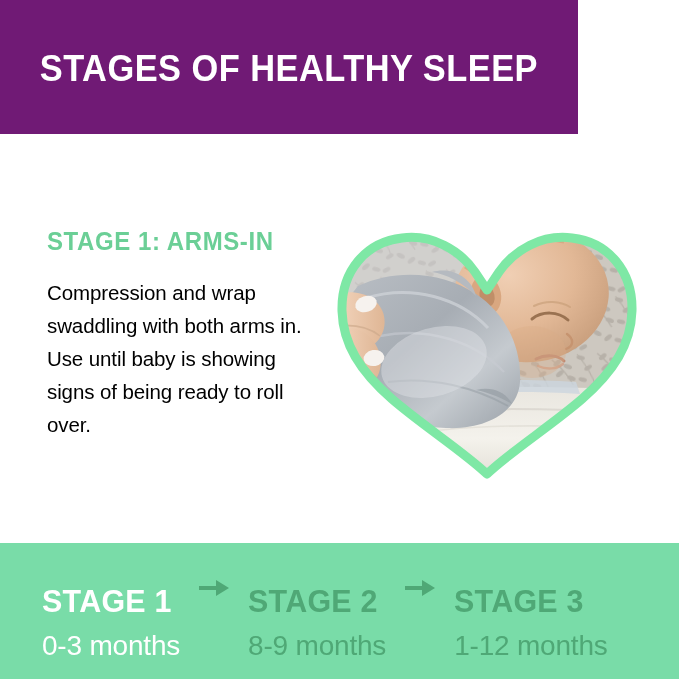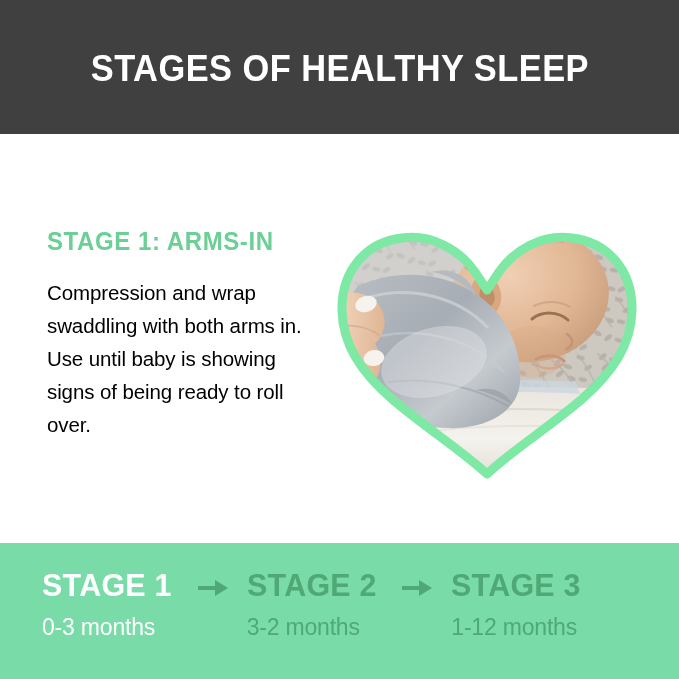--- a/index.html
+++ b/index.html
@@ -21,23 +21,23 @@
     height: 679px;
     background: #ffffff;
     overflow: hidden;
   }
 
   
   .header-band {
     position: absolute;
     left: 0;
     top: 0;
-    width: 679px;
+    width: 578px;
     height: 134px;
-    background: #404040;
+    background: #701a75;
     display: flex;
     align-items: center;
     justify-content: center;
   }
   .header-title {
     color: #ffffff;
     font-family: "Liberation Sans Narrow", "Liberation Sans", sans-serif;
     font-weight: bold;
     font-size: 37px;
     letter-spacing: 0.5px;
@@ -111,33 +111,34 @@
     position: absolute;
     left: 42px;
     top: 26px;
     display: flex;
     align-items: flex-start;
   }
   .stage-step {
     display: flex;
     flex-direction: column;
     align-items: flex-start;
+    margin-top: 16px;
   }
   .step-title {
     font-family: "Liberation Sans Narrow", "Liberation Sans", sans-serif;
     font-weight: bold;
     font-size: 32px;
     line-height: 1;
     letter-spacing: 0.3px;
     white-space: nowrap;
     transform: scaleX(0.95);
     transform-origin: left center;
   }
   .step-sub {
-    font-size: 23px;
+    font-size: 28px;
     line-height: 1;
     margin-top: 15px;
     white-space: nowrap;
     letter-spacing: -0.2px;
   }
   .step-active .step-title { color: #ffffff; }
   .step-active .step-sub   { color: #ffffff; }
   .step-inactive .step-title { color: #4FA876; }
   .step-inactive .step-sub   { color: #4FA876; }
 
@@ -310,21 +311,21 @@
       </div>
 
       <div class="step-arrow">
         <svg width="34" height="20" viewBox="0 0 34 20" xmlns="http://www.w3.org/2000/svg">
           <path d="M2 8 L 19 8 L 19 2 L 32 10 L 19 18 L 19 12 L 2 12 Z" fill="#4FA876"></path>
         </svg>
       </div>
 
       <div class="stage-step step-inactive">
         <span class="step-title">STAGE 2</span>
-        <span class="step-sub">3-2 months</span>
+        <span class="step-sub">8-9 months</span>
       </div>
 
       <div class="step-arrow">
         <svg width="34" height="20" viewBox="0 0 34 20" xmlns="http://www.w3.org/2000/svg">
           <path d="M2 8 L 19 8 L 19 2 L 32 10 L 19 18 L 19 12 L 2 12 Z" fill="#4FA876"></path>
         </svg>
       </div>
 
       <div class="stage-step step-inactive">
         <span class="step-title">STAGE 3</span>

